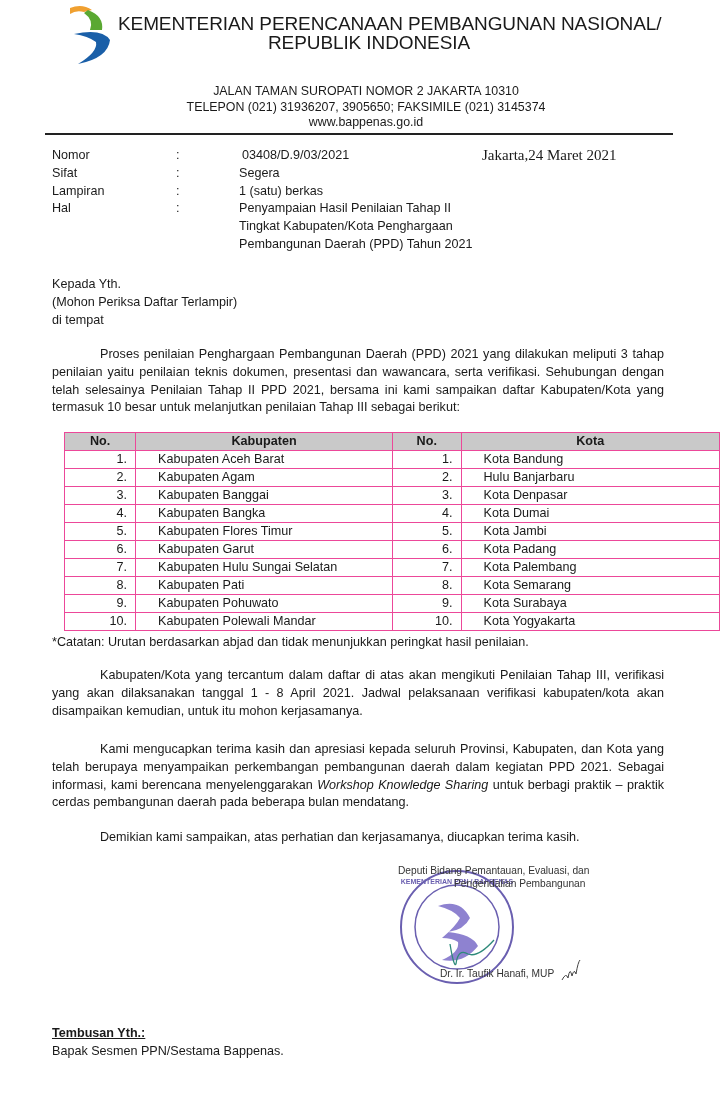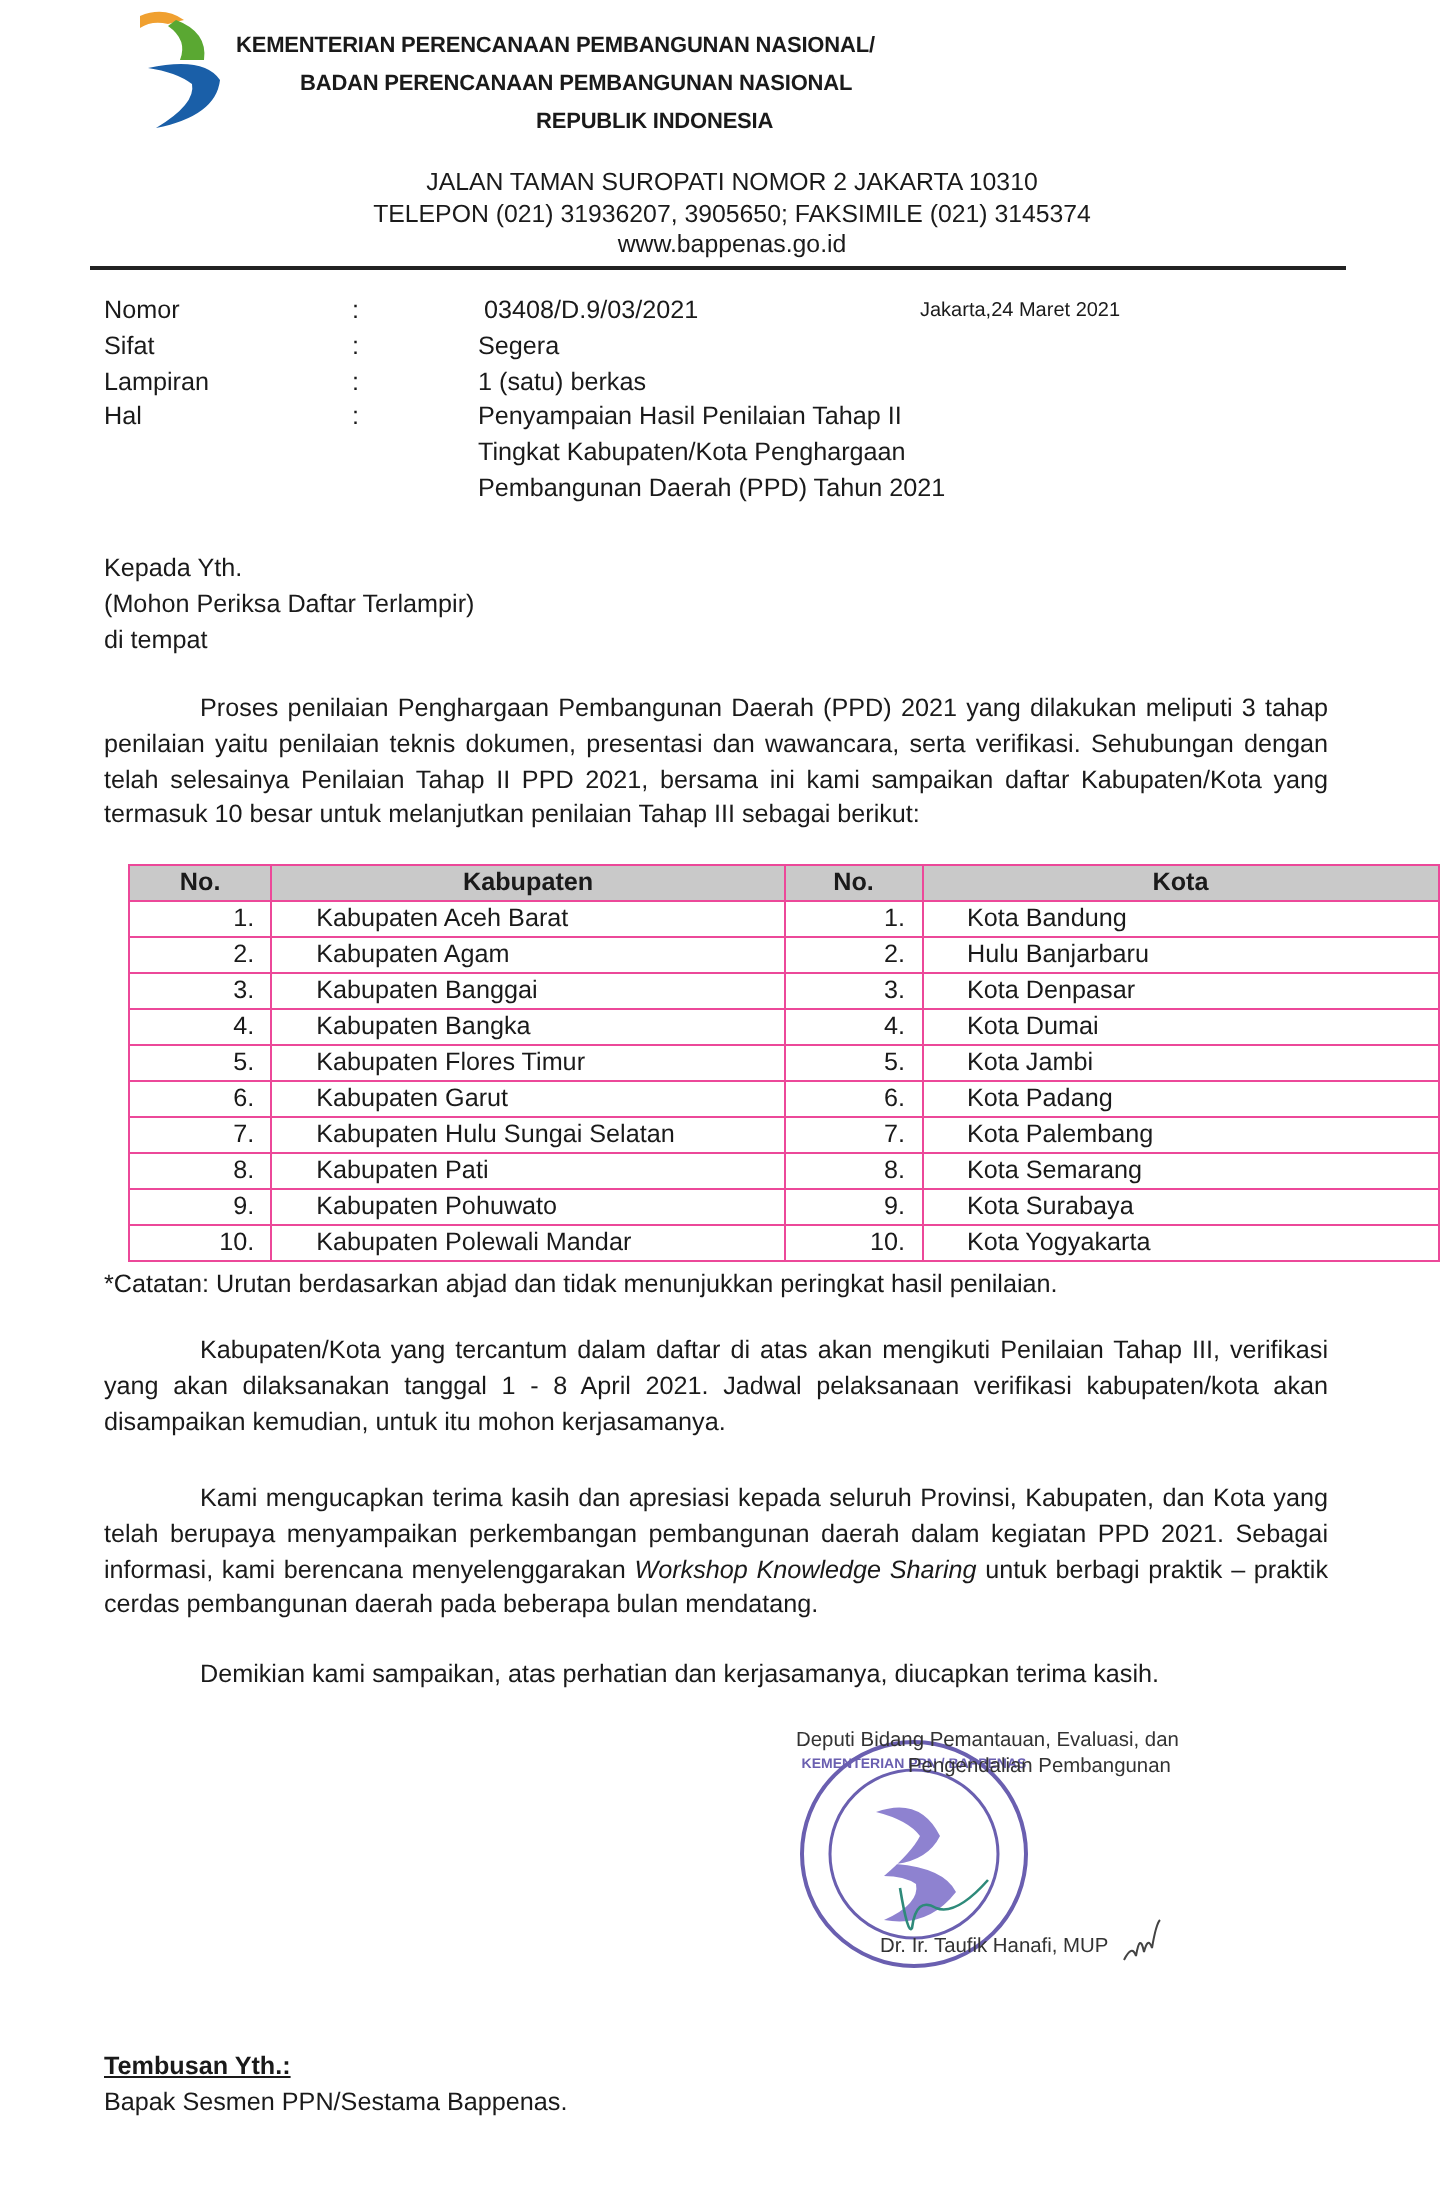--- a/index.html
+++ b/index.html
@@ -4,36 +4,36 @@
 <style>
   html, body { margin: 0; padding: 0; }
   body {
     width: 720px; height: 1098px; background: #ffffff; position: relative; overflow: hidden;
     font-family: "Liberation Sans", sans-serif; color: #1a1a1a;
   }
   .abs { position: absolute; }
   
   .logo { left: 62px; top: 4px; width: 54px; height: 62px; }
   .head-title { left: 0; width: 720px; top: 14px; }
-  .head-title div { font-weight: bold; font-size: 11px; line-height: 19px; letter-spacing: -0.1px; }
+  .head-title div { font-weight: normal; font-size: 19px; line-height: 19px; letter-spacing: -0.1px; }
   .ht1 { margin-left: 118px; }
   .ht2 { margin-left: 150px; }
   .ht3 { margin-left: 268px; }
   .address { left: 0; width: 720px; top: 84px; text-align: center; font-size: 12.4px; line-height: 15.5px; }
   .address div { margin-left: 12px; }
   .rule { left: 45px; top: 133px; width: 628px; height: 2px; background: #222; }
 
   
   .meta { left: 52px; top: 147px; font-size: 12.6px; line-height: 17.8px; }
   .meta-row { display: flex; gap: 39px; }
   .meta-label { width: 85px; }
   .meta-colon { width: 24px; }
   .meta-value { width: 300px; }
   .meta-row.first .meta-value { padding-left: 3px; }
-  .date { left: 460px; top: 147px; font-size: 10px; line-height: 17.8px; }
+  .date { left: 482px; top: 147px; font-size: 15px; line-height: 17.8px; font-family: Liberation Serif, serif; }
 
   
   .recipient { left: 52px; top: 275px; font-size: 12.6px; line-height: 18px; }
 
   
   .para { left: 52px; width: 612px; font-size: 12.6px; line-height: 17.8px; text-align: justify; }
   .para .indent { display: inline-block; width: 48px; }
   .p1 { top: 346px; }
   .p2 { top: 667px; }
   .p3 { top: 741px; }
@@ -65,21 +65,20 @@
 </head>
 <body>
 
 <svg class="abs logo" viewBox="0 0 54 62">
   <path d="M8 4 Q20 -1 30 6 L22 8 Q14 6 8 10 Z" fill="#f0a030"></path>
   <path d="M26 6 Q42 12 40 26 L28 26 Q32 16 22 9 Z" fill="#5aa832"></path>
   <path d="M12 30 Q40 24 48 36 Q46 54 16 60 Q36 48 34 38 Q26 32 12 30 Z" fill="#1a5fa8"></path>
 </svg>
 <div class="abs head-title">
   <div class="ht1">KEMENTERIAN PERENCANAAN PEMBANGUNAN NASIONAL/</div>
-  <div class="ht2">BADAN PERENCANAAN PEMBANGUNAN NASIONAL</div>
   <div class="ht3">REPUBLIK INDONESIA</div>
 </div>
 <div class="abs address">
   <div>JALAN TAMAN SUROPATI NOMOR 2 JAKARTA 10310</div>
   <div>TELEPON (021) 31936207, 3905650; FAKSIMILE (021) 3145374</div>
   <div>www.bappenas.go.id</div>
 </div>
 <div class="abs rule"></div>
 
 <div class="abs meta">

